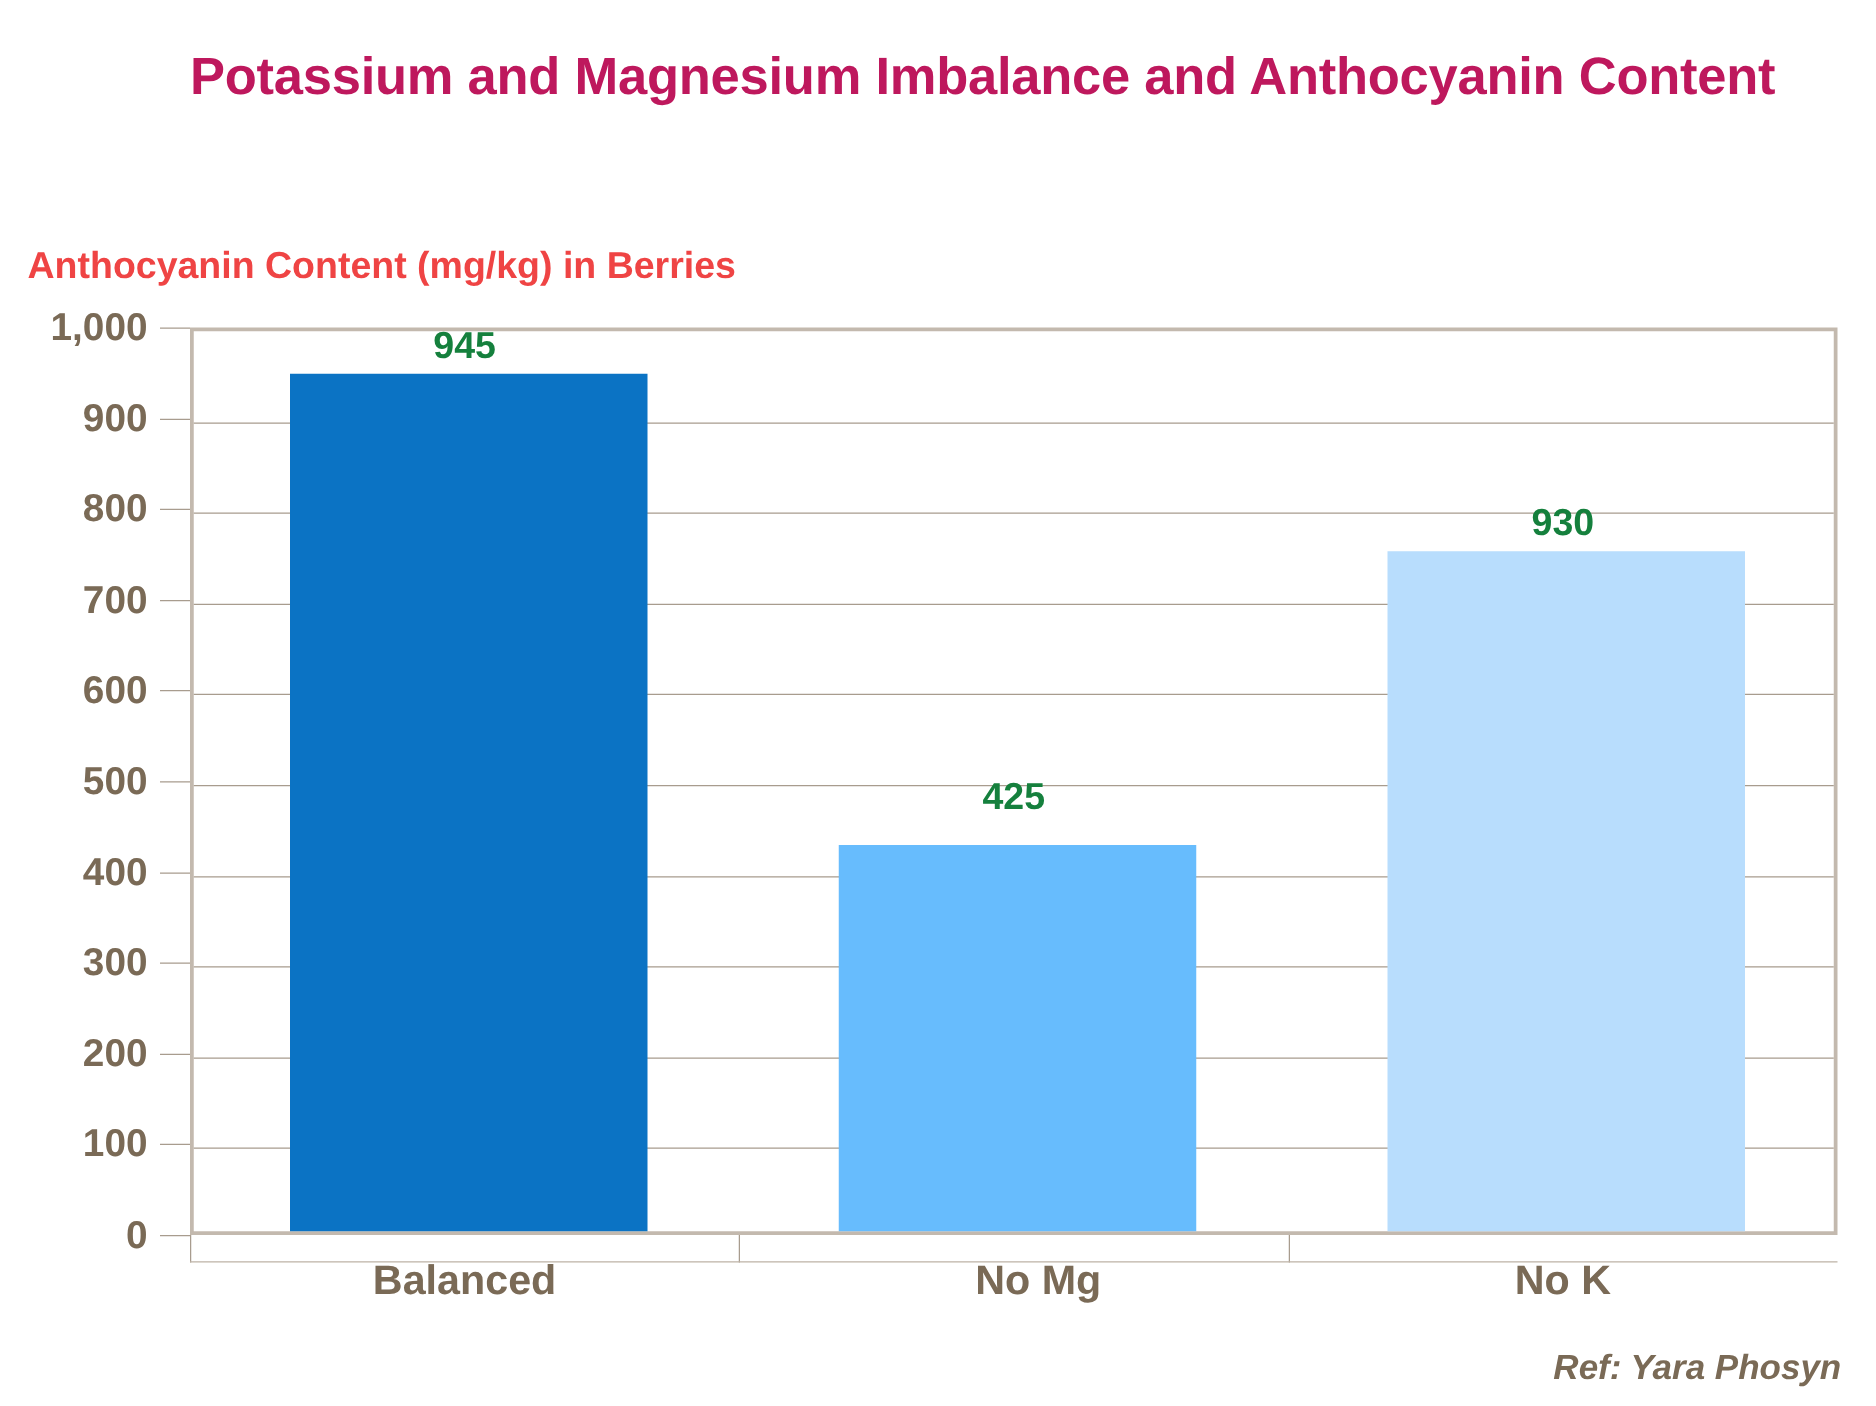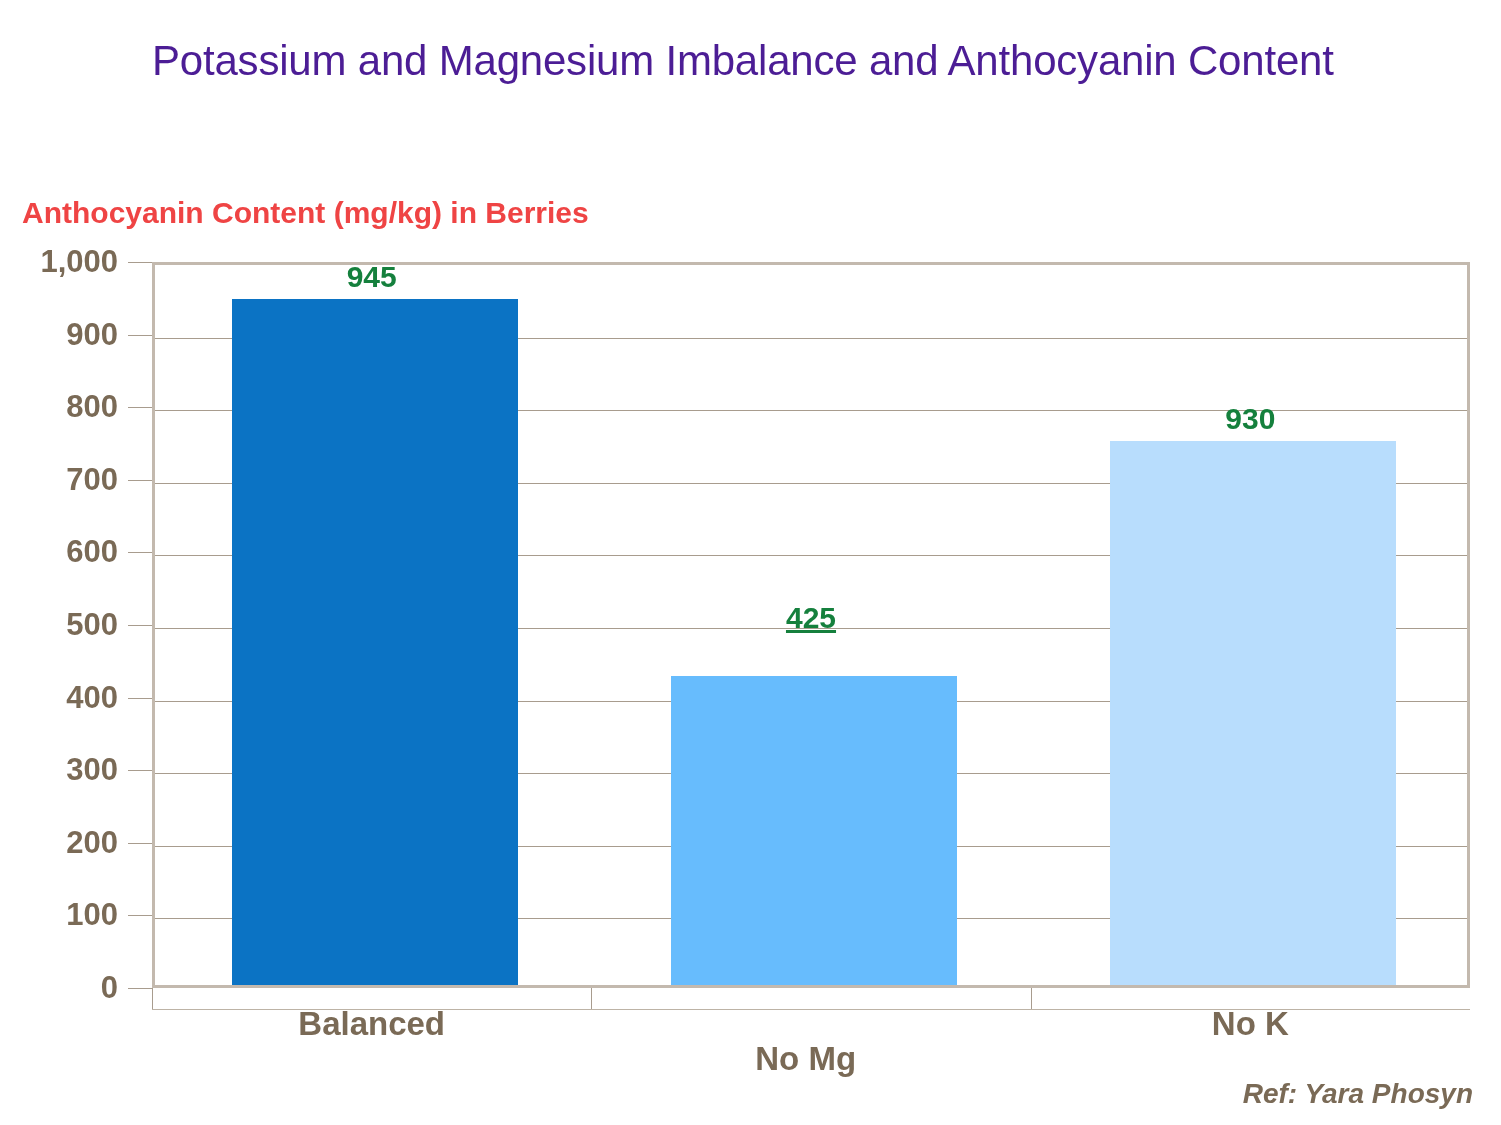--- a/index.html
+++ b/index.html
@@ -15,23 +15,23 @@
     overflow: hidden;
   }
 
   
   #chart-title {
     position: absolute;
     left: 152px;
     top: 36px;
     width: 1320px;
     font-size: 42px;
-    font-weight: normal;
+    font-weight: bold;
     line-height: 1.18;
-    color: #4c1d95;
+    color: #be185d;
     letter-spacing: -0.2px;
   }
 
   
   #y-axis-title {
     position: absolute;
     left: 22px;
     top: 196px;
     font-size: 30px;
     font-weight: bold;
@@ -177,27 +177,27 @@
     <div class="y-tick-label" style="top: 842.8px;">200</div>
     <div class="y-tick-mark" style="top: 842.8px;"></div>
     <div class="y-tick-label" style="top: 915.4px;">100</div>
     <div class="y-tick-mark" style="top: 915.4px;"></div>
     <div class="y-tick-label" style="top: 988px;">0</div>
     <div class="y-tick-mark" style="top: 988px;"></div>
   </div>
 
 <div id="bar-values">
     <div class="bar-value" style="left: 228.667px; width: 286px; top: 293.93px;">945</div>
-    <div class="bar-value" style="left: 668px; width: 286px; top: 635px; text-decoration: underline;">425</div>
+    <div class="bar-value" style="left: 668px; width: 286px; top: 655px;">425</div>
     <div class="bar-value" style="left: 1107.33px; width: 286px; top: 435.5px;">930</div>
   </div>
 
 <div id="x-axis">
     <div class="x-cat-label" style="left: 152px; width: 439.333px;">Balanced</div>
-    <div class="x-cat-label" style="left: 586px; width: 439.333px; margin-top: 35px;">No Mg</div>
+    <div class="x-cat-label" style="left: 611px; width: 439.333px;">No Mg</div>
     <div class="x-separator" style="left: 591.333px;"></div>
     <div class="x-cat-label" style="left: 1030.67px; width: 439.333px;">No K</div>
     <div class="x-separator" style="left: 1030.67px;"></div>
     <div class="x-separator" style="left: 152px;"></div>
   </div>
 <div id="x-axis-underline"></div>
 
 <div id="reference-note">Ref: Yara Phosyn</div>
 
 </body></html>

